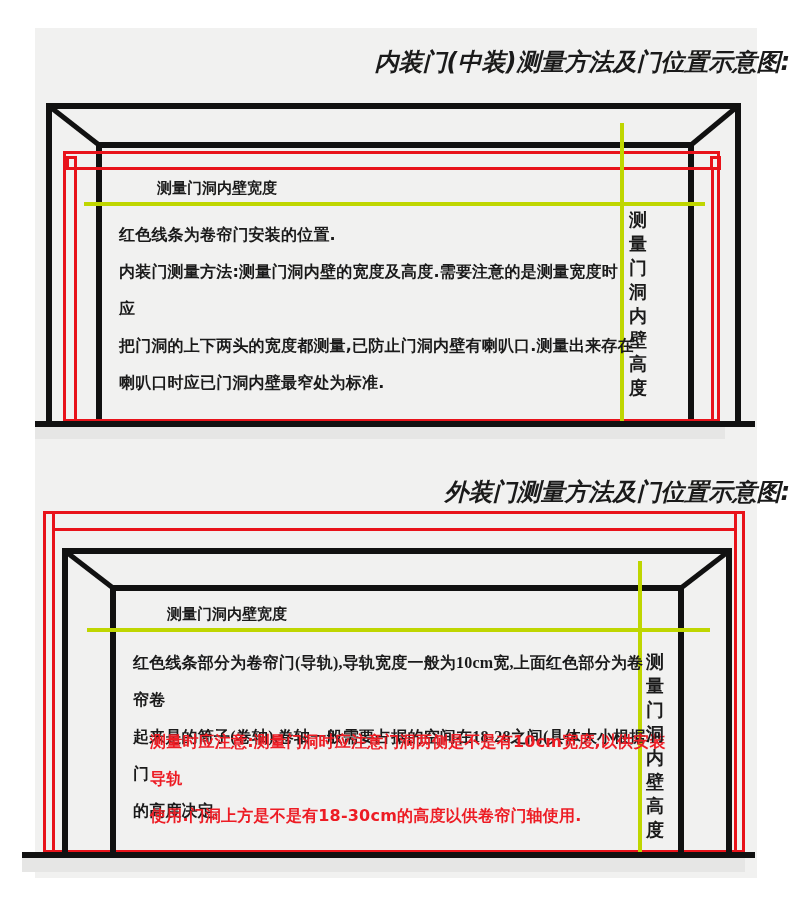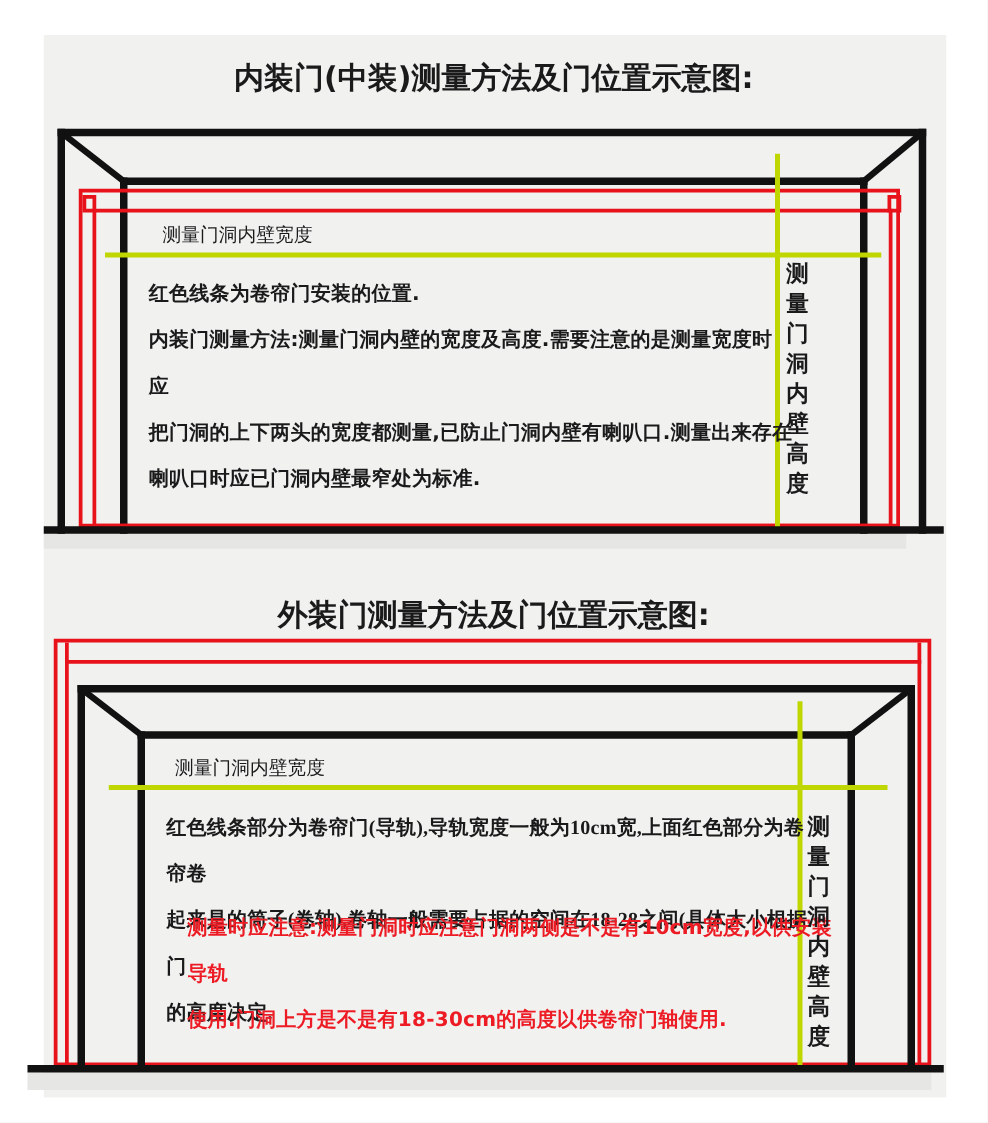--- a/index.html
+++ b/index.html
@@ -22,25 +22,25 @@
   .shadow-band{background:var(--shadow);}
   
   .frame{border:6px solid var(--frame);border-bottom:none;background:transparent;box-sizing:border-box;}
   .floor{background:var(--frame);}
   
   .red-rect{border:3px solid var(--red);background:transparent;box-sizing:border-box;}
   .red-line{background:var(--red);}
   
   .meas{background:var(--measure);}
   .title{
-    left:0;width:790px;text-align:center;
-    font-size:24px;font-weight:bold;color:var(--ink);letter-spacing:0px;
+    left:0;width:790px;text-align:right;
+    font-size:24px;font-weight:bold;color:var(--ink);letter-spacing:0px;font-style:italic;
   }
   .label{
-    font-size:15px;font-weight:normal;color:var(--ink);white-space:nowrap;
+    font-size:15px;font-weight:bold;color:var(--ink);white-space:nowrap;margin-left:27px;
   }
   .body-text{
     font-size:16px;font-weight:bold;color:var(--ink);
     line-height:37px;white-space:pre-line;letter-spacing:0.2px;
   }
   .body-text.red{color:var(--red-ink);}
   .v-label{
     font-size:18px;font-weight:bold;color:var(--ink);
     line-height:24px;white-space:pre-line;text-align:center;width:20px;
   }

